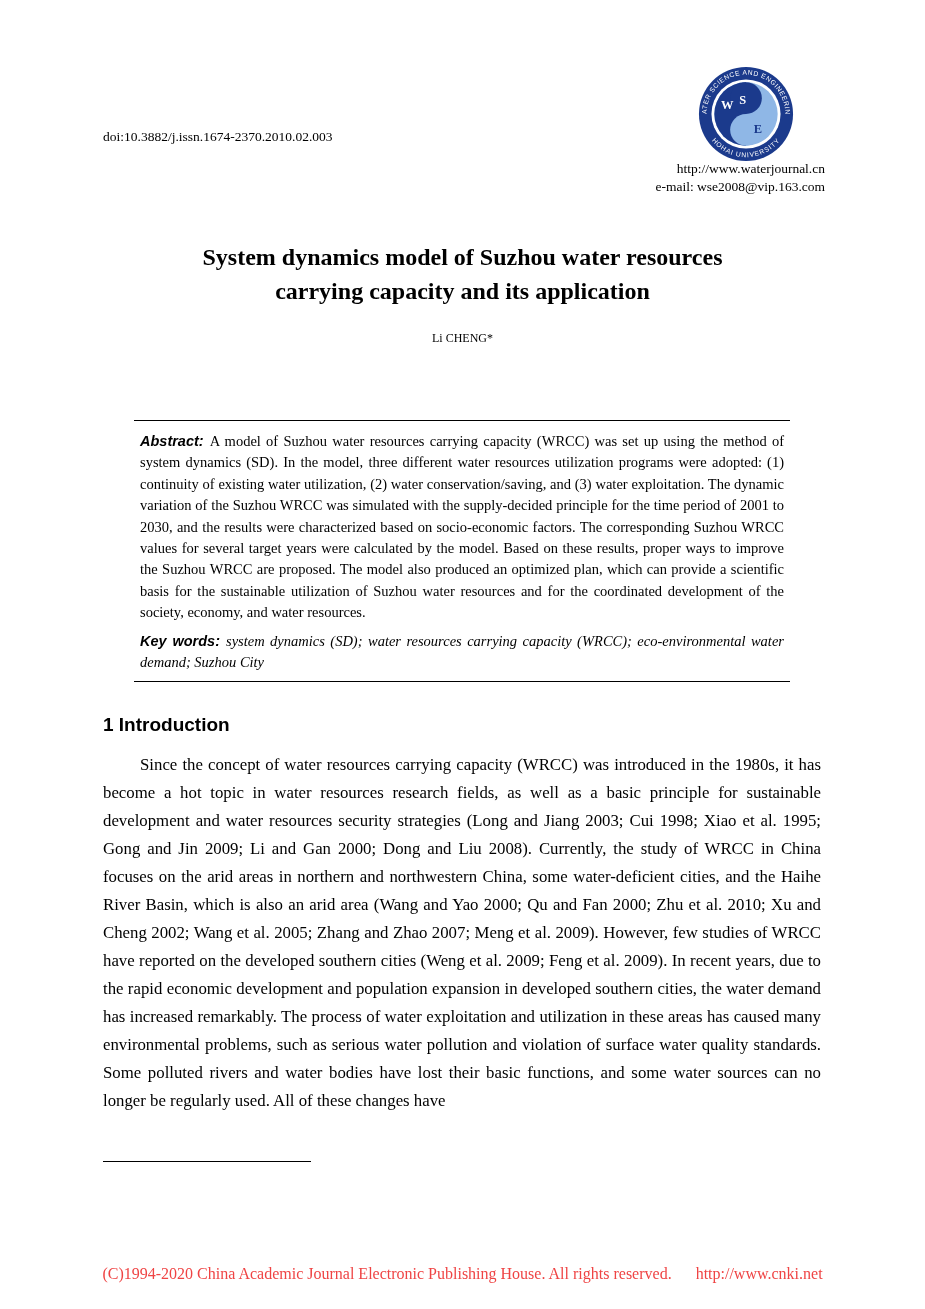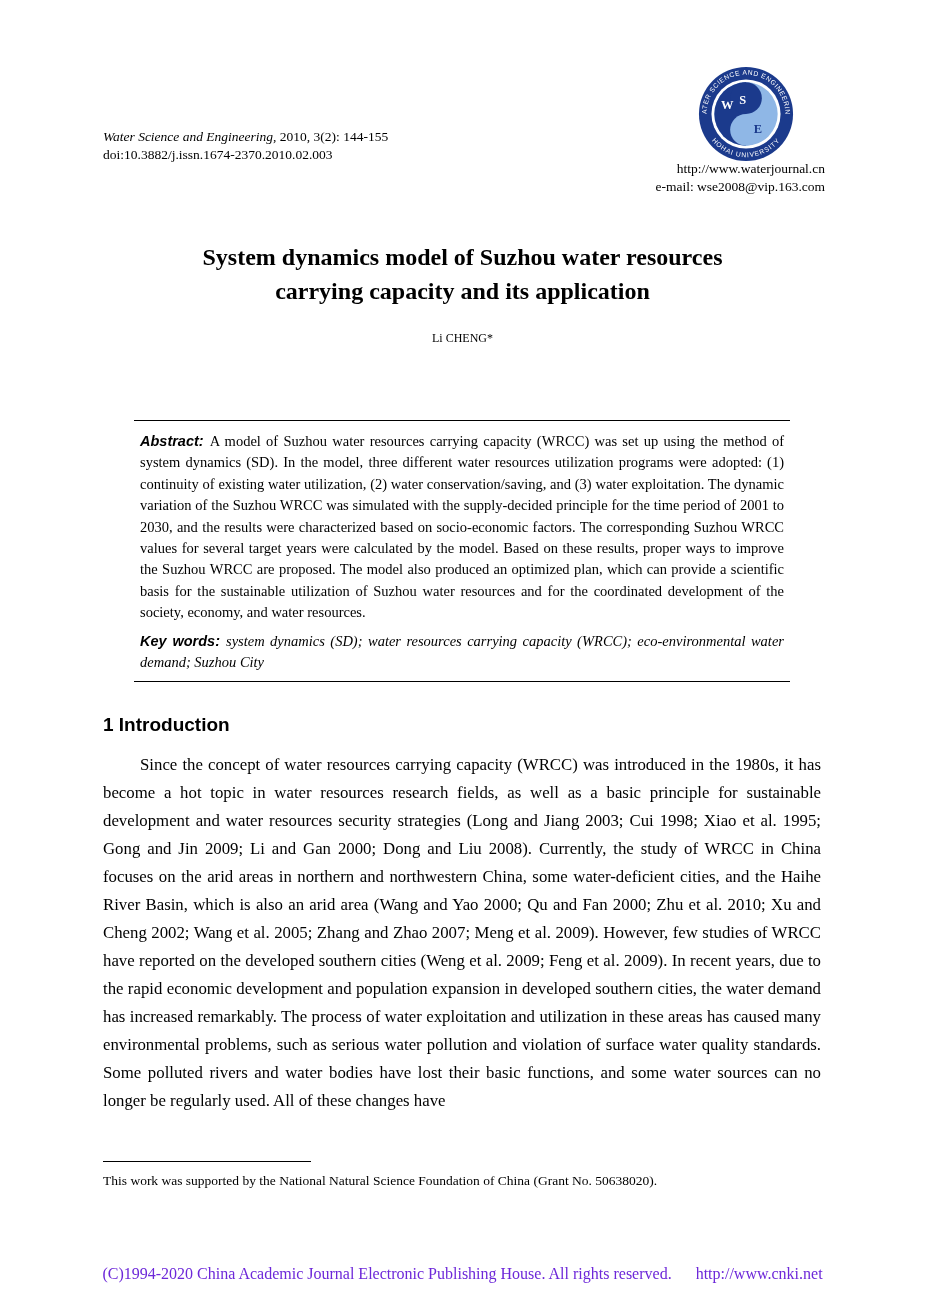--- a/index.html
+++ b/index.html
@@ -79,33 +79,30 @@
     position: absolute; left: 103px; top: 1161px; width: 208px;
     border-top: 1px solid #000;
   }
   .footnotes {
     position: absolute; left: 103px; top: 1172px; width: 740px;
     font-size: 13.5px; line-height: 18.5px;
   }
 
   .footer {
     position: absolute; left: 0; top: 1265px; width: 100%;
-    text-align: center; font-size: 16px; color: #6d28d9;
+    text-align: center; font-size: 16px; color: #ef4444;
   }
   .footer-url { margin-left: 24px; }
 </style>
 </head>
 <body>
 
 <div class="page">
 
   <div class="journal-info">
-    <div>
-      <span class="italic">Water Science and Engineering</span><span>, 2010, 3(2): 144-155</span>
-    </div>
     <div>doi:10.3882/j.issn.1674-2370.2010.02.003</div>
   </div>
 
   <div class="logo">
     <svg width="96" height="96" viewBox="0 0 100 100" aria-hidden="true">
       <defs>
         <path id="arc-top" d="M 9,50 A 41,41 0 1 1 91,50"></path>
         <path id="arc-bottom" d="M 5,50 A 45,45 0 1 0 95,50"></path>
       </defs>
       <circle cx="50" cy="50" r="49" fill="#1b3a8c"></circle>
@@ -141,20 +138,19 @@
     <p class="keywords">
       <span class="block-label">Key words:</span><span class="kw-text">system dynamics (SD); water resources carrying capacity (WRCC); eco-environmental water demand; Suzhou City</span>
     </p>
   </div>
 
   <h2 class="section-heading">1 Introduction</h2>
   <p class="body-para">Since the concept of water resources carrying capacity (WRCC) was introduced in the 1980s, it has become a hot topic in water resources research fields, as well as a basic principle for sustainable development and water resources security strategies (Long and Jiang 2003; Cui 1998; Xiao et al. 1995; Gong and Jin 2009; Li and Gan 2000; Dong and Liu 2008). Currently, the study of WRCC in China focuses on the arid areas in northern and northwestern China, some water-deficient cities, and the Haihe River Basin, which is also an arid area (Wang and Yao 2000; Qu and Fan 2000; Zhu et al. 2010; Xu and Cheng 2002; Wang et al. 2005; Zhang and Zhao 2007; Meng et al. 2009). However, few studies of WRCC have reported on the developed southern cities (Weng et al. 2009; Feng et al. 2009). In recent years, due to the rapid economic development and population expansion in developed southern cities, the water demand has increased remarkably. The process of water exploitation and utilization in these areas has caused many environmental problems, such as serious water pollution and violation of surface water quality standards. Some polluted rivers and water bodies have lost their basic functions, and some water sources can no longer be regularly used. All of these changes have</p>
 
   <div class="footnote-rule"></div>
   <div class="footnotes">
-    <div>This work was supported by the National Natural Science Foundation of China (Grant No. 50638020).</div>
   </div>
 
   <div class="footer">
     <span>(C)1994-2020 China Academic Journal Electronic Publishing House. All rights reserved.</span><span class="footer-url">http://www.cnki.net</span>
   </div>
 
 </div>
 
 </body></html>

